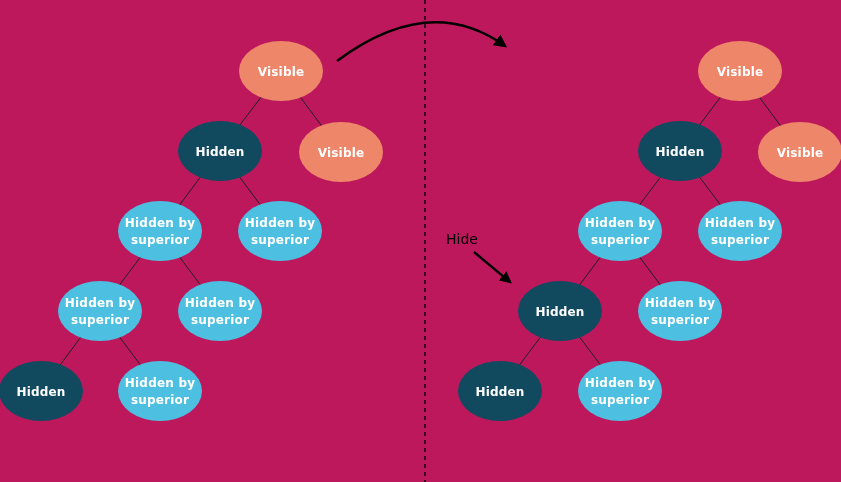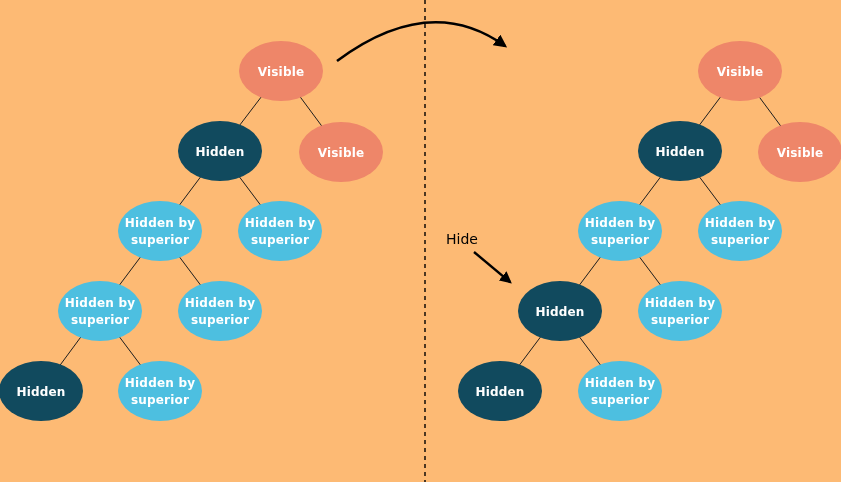--- a/index.html
+++ b/index.html
@@ -1,16 +1,16 @@
 <!DOCTYPE html>
 <html><head>
 <meta charset="utf-8">
 <style>
   html,body{margin:0;padding:0;background:#ffffff;}
-  .canvas{position:relative;width:841px;height:482px;background:#fdba74;overflow:hidden;
+  .canvas{position:relative;width:841px;height:482px;background:#be185d;overflow:hidden;
           font-family:"DejaVu Sans",sans-serif;}
   svg{display:block;}
   .edge{stroke:#1f1f1f;stroke-width:1;}
   .node-label{fill:#ffffff;font-family:"DejaVu Sans",sans-serif;font-size:12px;font-weight:600;
               text-anchor:middle;dominant-baseline:central;letter-spacing:.2px;}
   .divider{stroke:#000000;stroke-width:1.4;stroke-dasharray:4 4;fill:none;}
   .annot-stroke{stroke:#000000;stroke-width:2.6;fill:none;}
   .hide-arrow{stroke:#000000;stroke-width:2.4;fill:none;}
   .hide-label{font-family:"DejaVu Sans",sans-serif;font-size:14px;fill:#000000;}
 </style>

